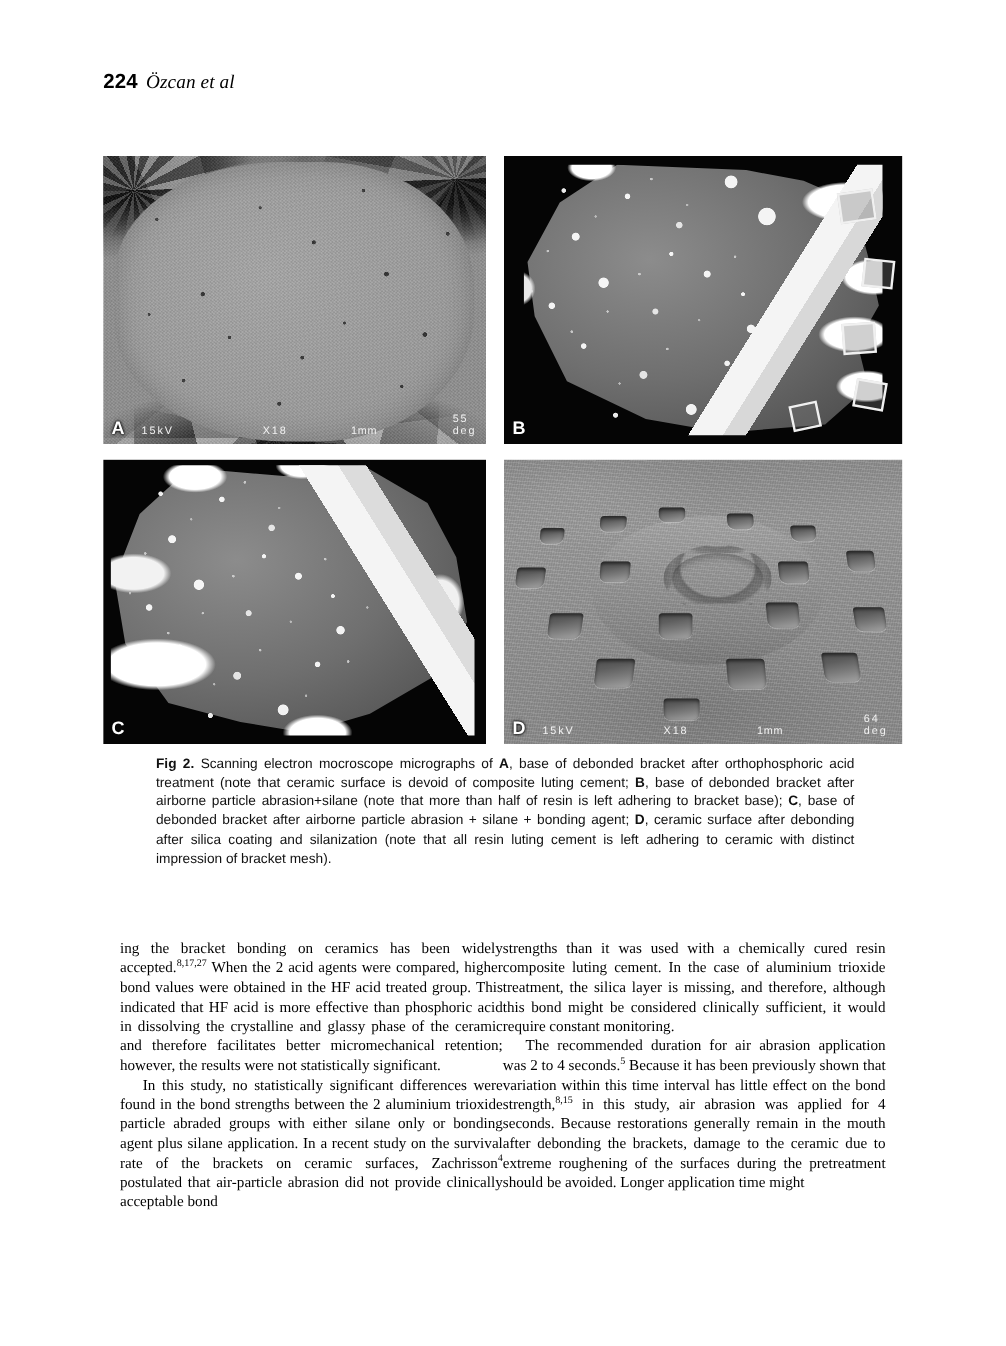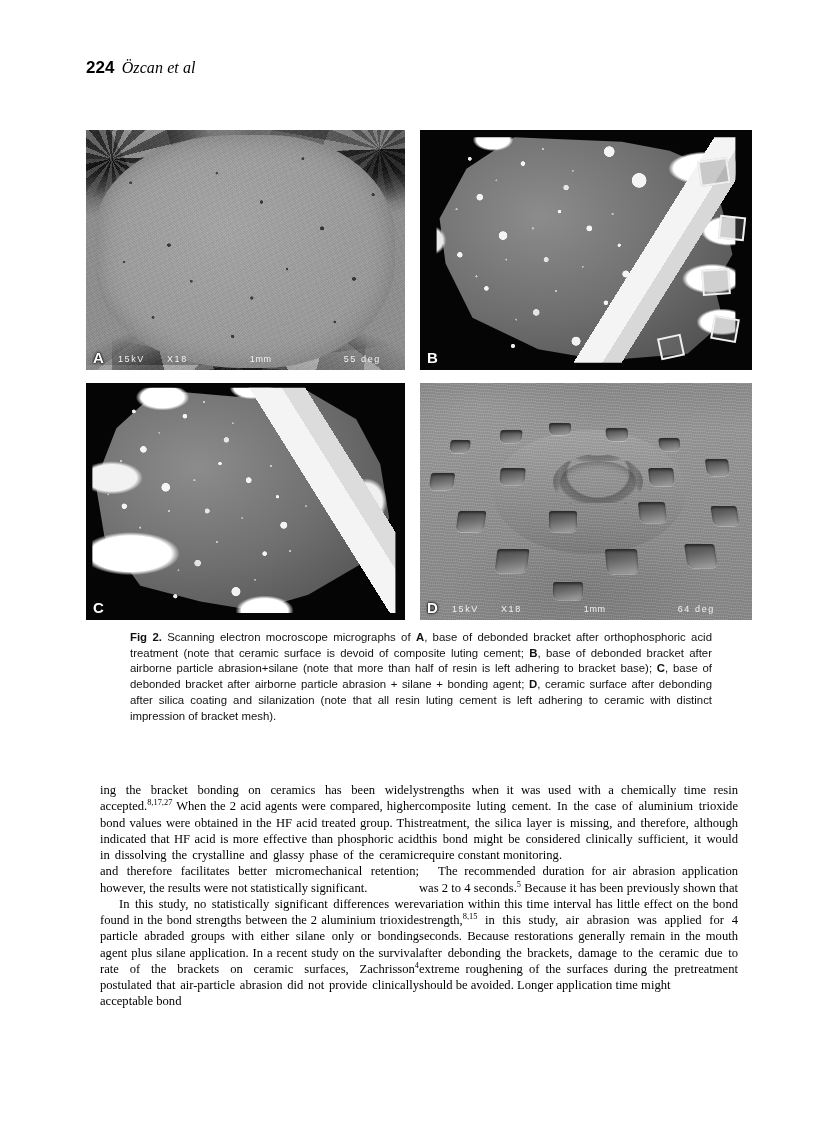--- a/index.html
+++ b/index.html
@@ -97,21 +97,21 @@
     display: flex;
     align-items: flex-end;
     color: #f2f2f2;
     font-family: "Liberation Sans", sans-serif;
     font-size: 9px;
     letter-spacing: 1.6px;
     pointer-events: none;
     gap: 22px;
   }
   .sem-info .kv   { margin-left: 32px; }
-  .sem-info .mag  { }
+  .sem-info .mag  { margin-left: 52px; }
   .sem-info .scale-wrap {
     margin-left: 14px;
     position: relative;
     text-align: center;
     width: 74px;
   }
   .sem-info .scale-bar {
     height: 2px;
     background: #fff;
     width: 68px;
@@ -466,16 +466,16 @@
 <div id="figure-caption">
   <b>Fig 2.</b><span id="caption-body"> <span>Scanning electron mocroscope micrographs of </span><b>A</b><span>, base of debonded bracket after orthophosphoric acid treatment (note that ceramic surface is devoid of composite luting cement; </span><b>B</b><span>, base of debonded bracket after airborne particle abrasion+silane (note that more than half of resin is left adhering to bracket base); </span><b>C</b><span>, base of debonded bracket after airborne particle abrasion + silane + bonding agent; </span><b>D</b><span>, ceramic surface after debonding after silica coating and silanization (note that all resin luting cement is left adhering to ceramic with distinct impression of bracket mesh).</span></span>
 </div>
 
 <div id="body-columns">
   <div class="col" id="col-left">
       <p>ing the bracket bonding on ceramics has been widely accepted.<sup>8,17,27</sup> When the 2 acid agents were compared, higher bond values were obtained in the HF acid treated group. This indicated that HF acid is more effective than phosphoric acid in dissolving the crystalline and glassy phase of the ceramic and therefore facilitates better micromechanical retention; however, the results were not statistically significant.</p>
       <p class="indent">In this study, no statistically significant differences were found in the bond strengths between the 2 aluminium trioxide particle abraded groups with either silane only or bonding agent plus silane application. In a recent study on the survival rate of the brackets on ceramic surfaces, Zachrisson<sup>4</sup> postulated that air-particle abrasion did not provide clinically acceptable bond</p>
     </div>
   <div class="col" id="col-right">
-      <p>strengths when it was used with a chemically time resin composite luting cement. In the case of aluminium trioxide treatment, the silica layer is missing, and therefore, although this bond might be considered clinically sufficient, it would require constant monitoring.</p>
+      <p>strengths than it was used with a chemically cured resin composite luting cement. In the case of aluminium trioxide treatment, the silica layer is missing, and therefore, although this bond might be considered clinically sufficient, it would require constant monitoring.</p>
       <p class="indent">The recommended duration for air abrasion application was 2 to 4 seconds.<sup>5</sup> Because it has been previously shown that variation within this time interval has little effect on the bond strength,<sup>8,15</sup> in this study, air abrasion was applied for 4 seconds. Because restorations generally remain in the mouth after debonding the brackets, damage to the ceramic due to extreme roughening of the surfaces during the pretreatment should be avoided. Longer application time might</p>
     </div>
 </div>
 
 </body></html>

